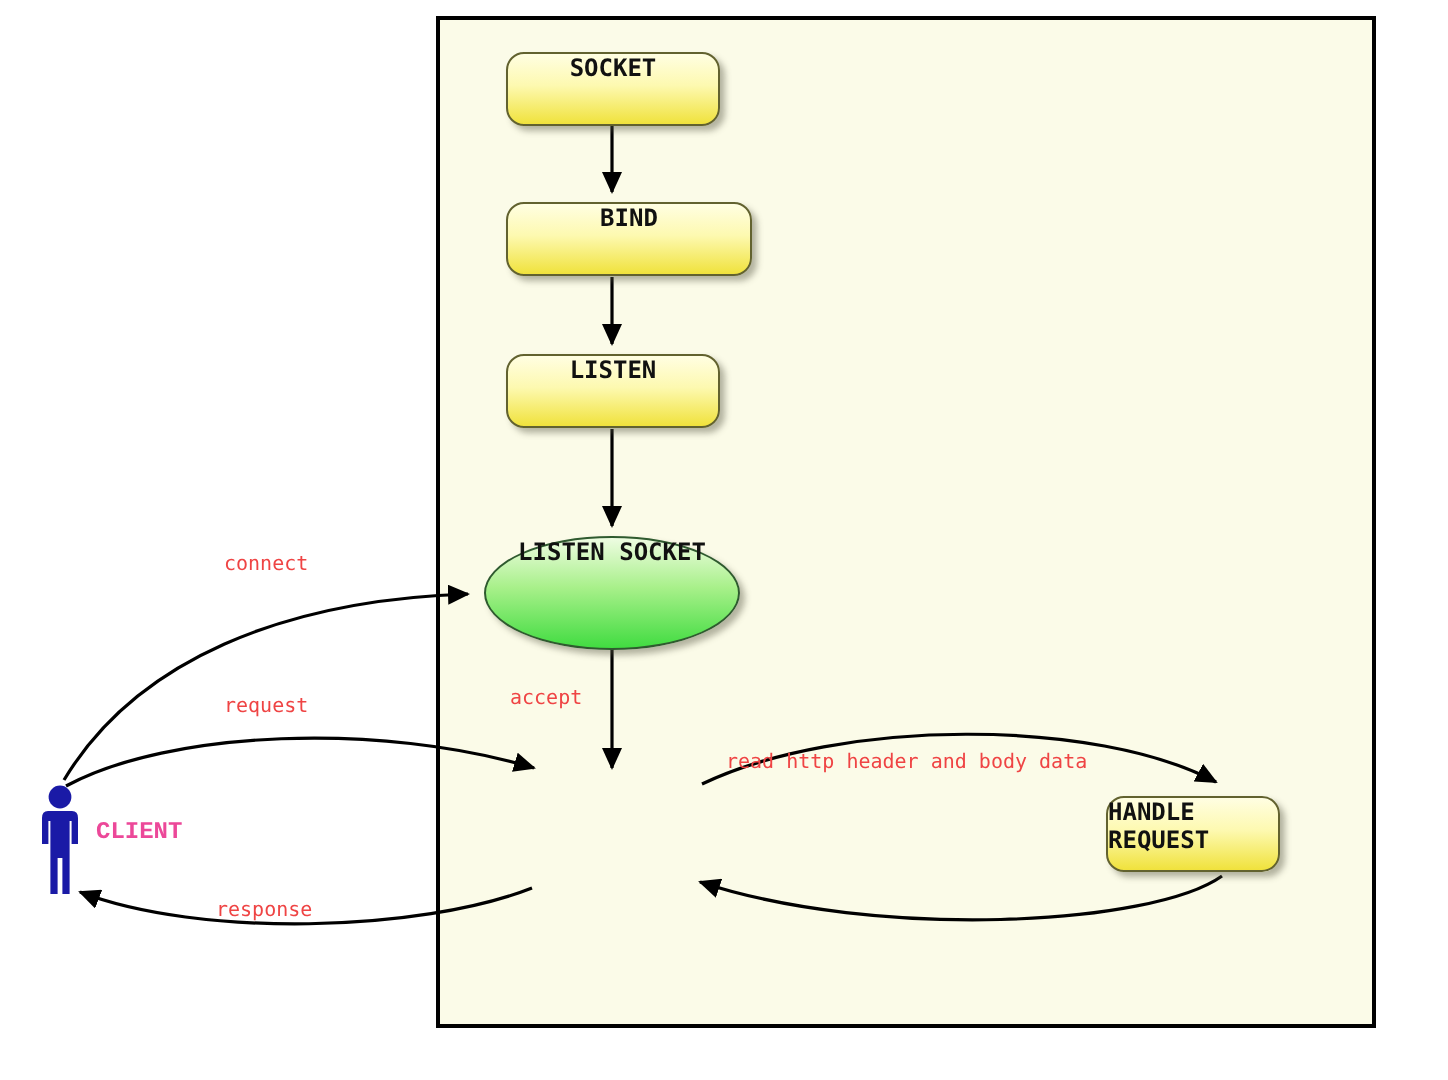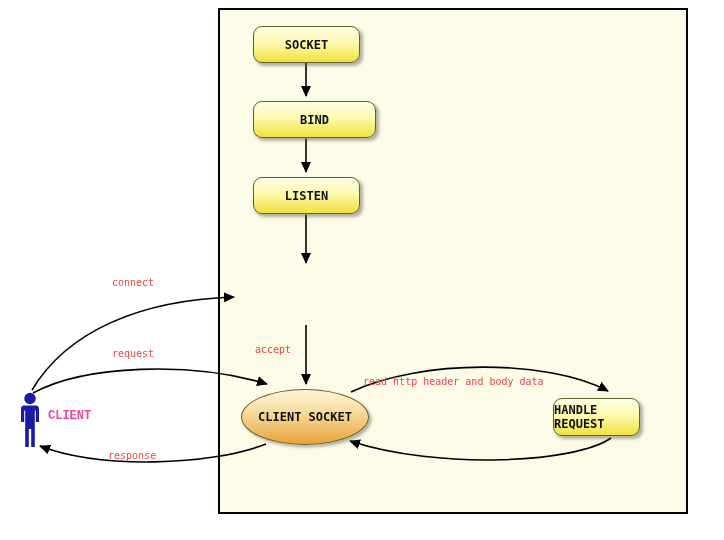--- a/index.html
+++ b/index.html
@@ -15,21 +15,21 @@
 
   .server-title {
     position: absolute; left: 491px; top: 70px; width: 140px;
     text-align: center; font-family: "Liberation Sans", sans-serif;
     font-weight: bold; font-size: 21px; color: #111111; z-index: 3;
   }
 
   svg.edges { position: absolute; left: 0; top: 0; width: 724px; height: 540px; z-index: 1; }
 
   .node {
-    position: absolute; display: flex; align-items: center; justify-content: center;
+    position: absolute; display: flex; align-items: flex-start; justify-content: center;
     font-weight: bold; font-size: 12px; color: #111111; z-index: 2;
     box-shadow: 2.5px 2.5px 3px rgba(90,90,70,0.45);
   }
   .node.rect {
     border: 1.4px solid #62622f; border-radius: 9px;
     background: linear-gradient(to bottom, #fffee2 0%, #fdf9b0 45%, #f0e23c 100%);
   }
   .node.ellipse-green {
     border: 1.4px solid #2f5a2f; border-radius: 50%;
     background: linear-gradient(to bottom, #eefce2 0%, #a8f08a 45%, #41dc41 100%);
@@ -100,22 +100,22 @@
 
   <div class="node rect" id="node-socket">
     <span>SOCKET</span>
   </div>
   <div class="node rect" id="node-bind">
     <span>BIND</span>
   </div>
   <div class="node rect" id="node-listen">
     <span>LISTEN</span>
   </div>
-  <div class="node ellipse-orange" id="node-client-socket">
-    <span>CLIENT SOCKET</span>
+  <div class="node ellipse-green" id="node-listen-socket">
+    <span>LISTEN SOCKET</span>
   </div>
   <div class="node rect" id="node-handle-request">
     <span>HANDLE REQUEST</span>
   </div>
 
   <span class="edge-label" id="label-connect">connect</span>
   <span class="edge-label" id="label-request">request</span>
   <span class="edge-label" id="label-response">response</span>
   <span class="edge-label" id="label-accept">accept</span>
   <span class="edge-label" id="label-read">read http header and body data</span>

